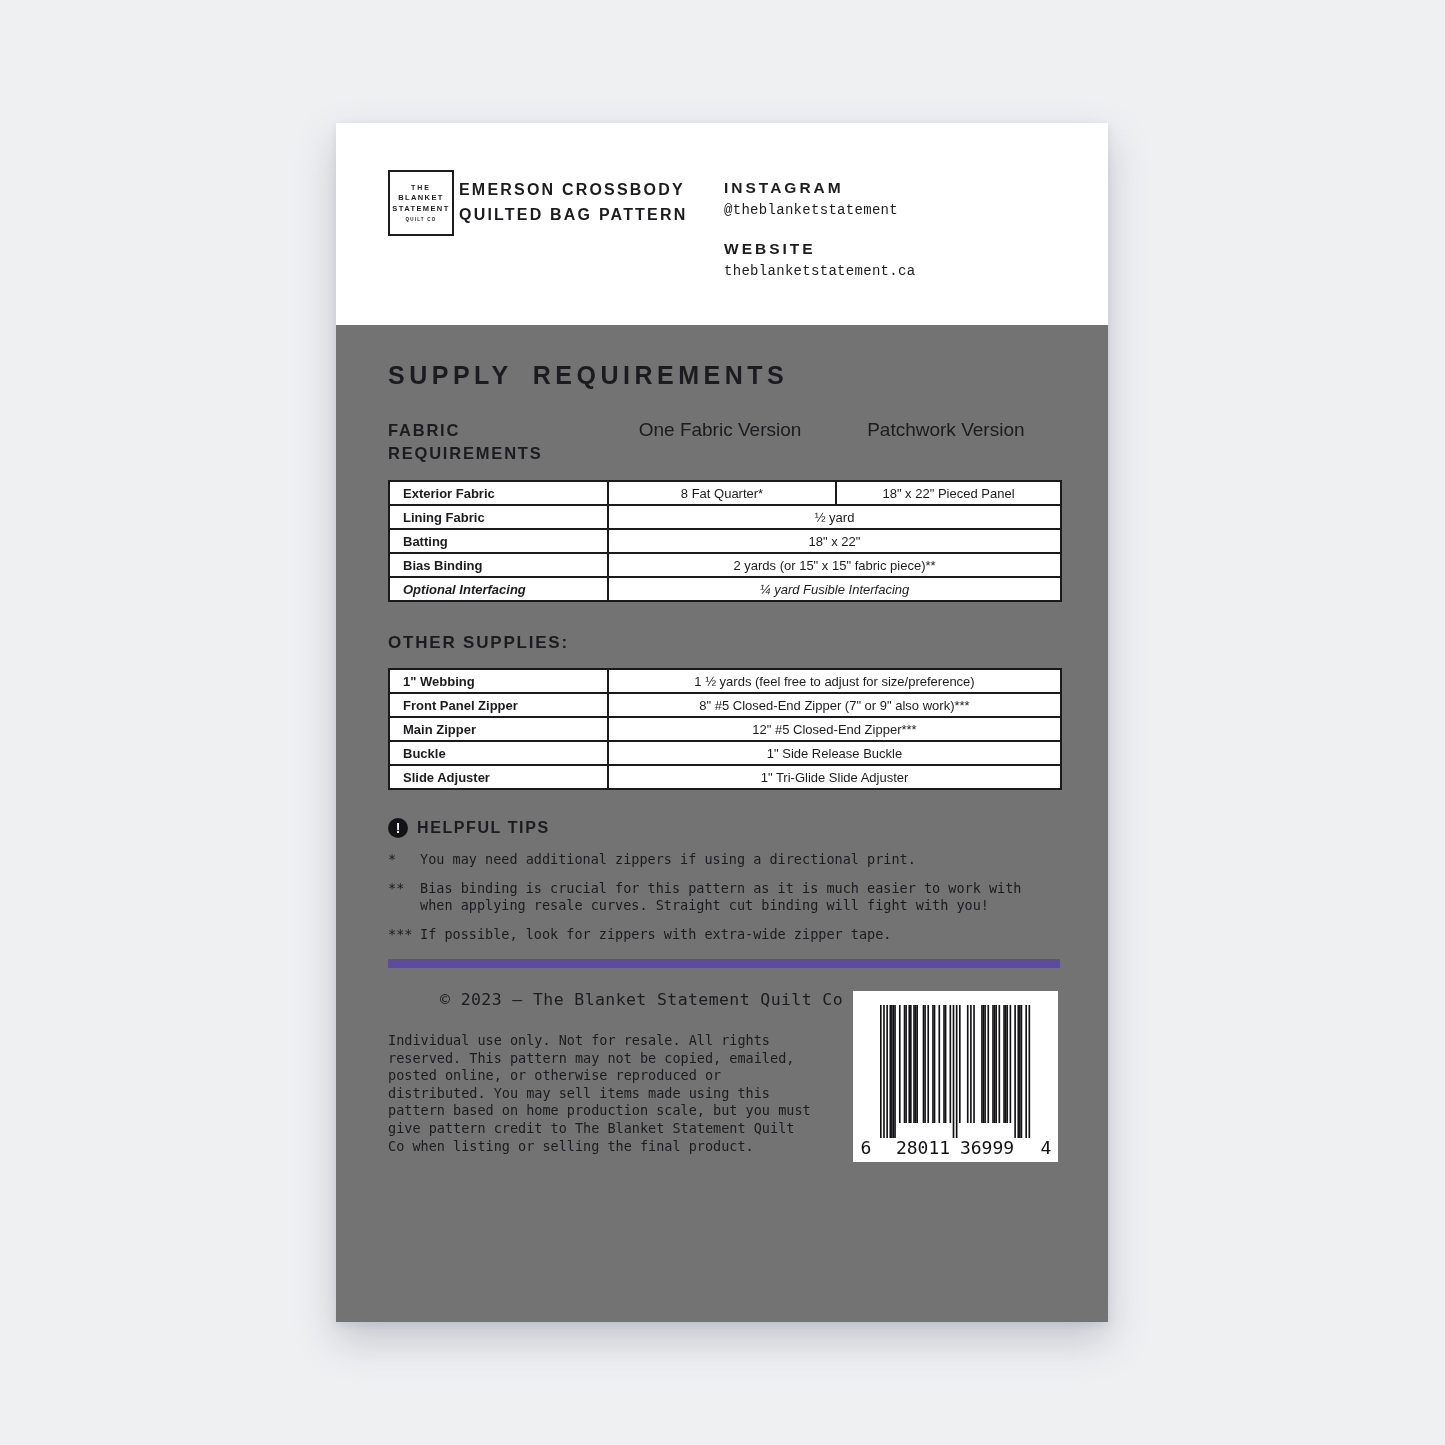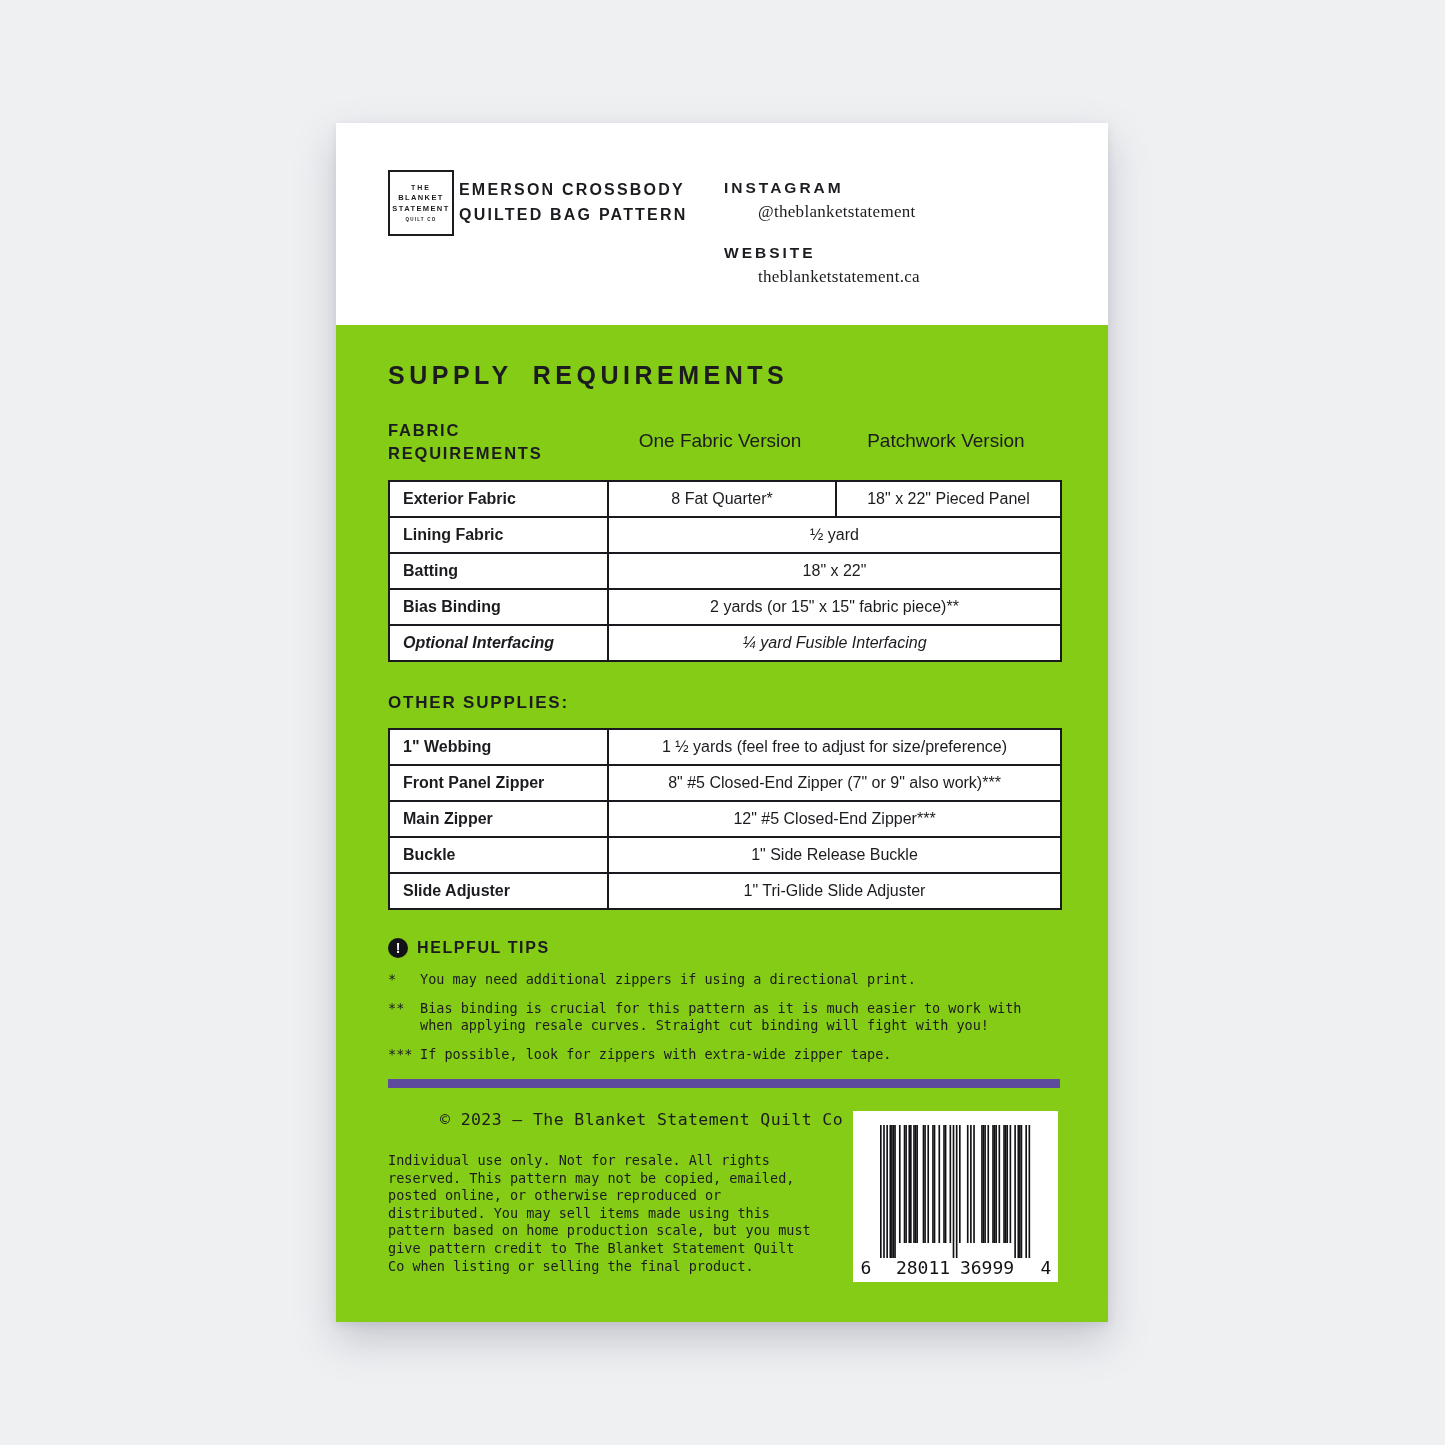--- a/index.html
+++ b/index.html
@@ -27,42 +27,42 @@
     text-align:center;
   }
   .logo-l1 { font-size:7px; font-weight:700; letter-spacing:2px; margin-bottom:2px; }
   .logo-l2 { font-size:7.5px; font-weight:700; letter-spacing:1.4px; margin-bottom:2px; }
   .logo-sub { font-size:4.5px; font-weight:700; letter-spacing:1.2px; margin-top:2px; }
   .title-block { position:absolute; left:123px; top:54px; }
   .title-line { font-size:16px; font-weight:700; letter-spacing:2.2px; line-height:25px; white-space:nowrap; }
   .social-block { position:absolute; left:388px; top:56px; }
   .social-group + .social-group { margin-top:22px; }
   .social-label { font-size:15.5px; font-weight:700; letter-spacing:3px; }
-  .social-value { font-family:Liberation Serif, serif; font-size:17px; margin-top:5px; letter-spacing:0.3px;margin-left:34px; }
+  .social-value { font-family:Liberation Mono, monospace; font-size:14px; margin-top:5px; letter-spacing:0.3px; }
   
   .card-body {
     position:absolute; left:0; top:202px; right:0; bottom:0;
-    background:#84cc16;
+    background:#737373;
     padding:0 50px 0 52px;
   }
   h1.supply-heading {
     margin-top:36px;
     font-size:25px; font-weight:700; letter-spacing:4.5px; word-spacing:9px;
     white-space:nowrap;
   }
-  .fabric-head { display:flex; align-items:center; margin-top:29px; }
+  .fabric-head { display:flex; align-items:flex-start; margin-top:29px; }
   .fh-label { width:219px; font-size:16.5px; font-weight:700; letter-spacing:1.8px; line-height:23px; }
   .fh-col { font-size:19px; text-align:center; padding-bottom:2px; }
   .fh-col.c1 { width:228px; }
   .fh-col.c2 { width:225px; }
   table.supply {
     border-collapse:collapse; margin-top:15px;
     width:672px; background:#ffffff; table-layout:fixed;
   }
-  table.supply td { border:2px solid #1a191d; height:36px; font-size:16px; vertical-align:middle; }
+  table.supply td { border:2px solid #1a191d; height:24px; font-size:13px; vertical-align:middle; }
   td.cell-label { padding-left:13px; font-weight:700; }
   td.cell-value { text-align:center; }
   table.fabric col.c0 { width:219px; } table.fabric col.c1 { width:228px; } table.fabric col.c2 { width:225px; }
   table.other col.c0 { width:219px; } table.other col.c1 { width:453px; }
   .italic { font-style:italic; }
   .other-heading { margin-top:31px; font-size:17px; font-weight:700; letter-spacing:1.8px; }
   
   .tips-head { margin-top:28px; display:flex; align-items:center; }
   .tips-icon {
     width:20px; height:20px; border-radius:50%; background:#131217; color:#fff;

